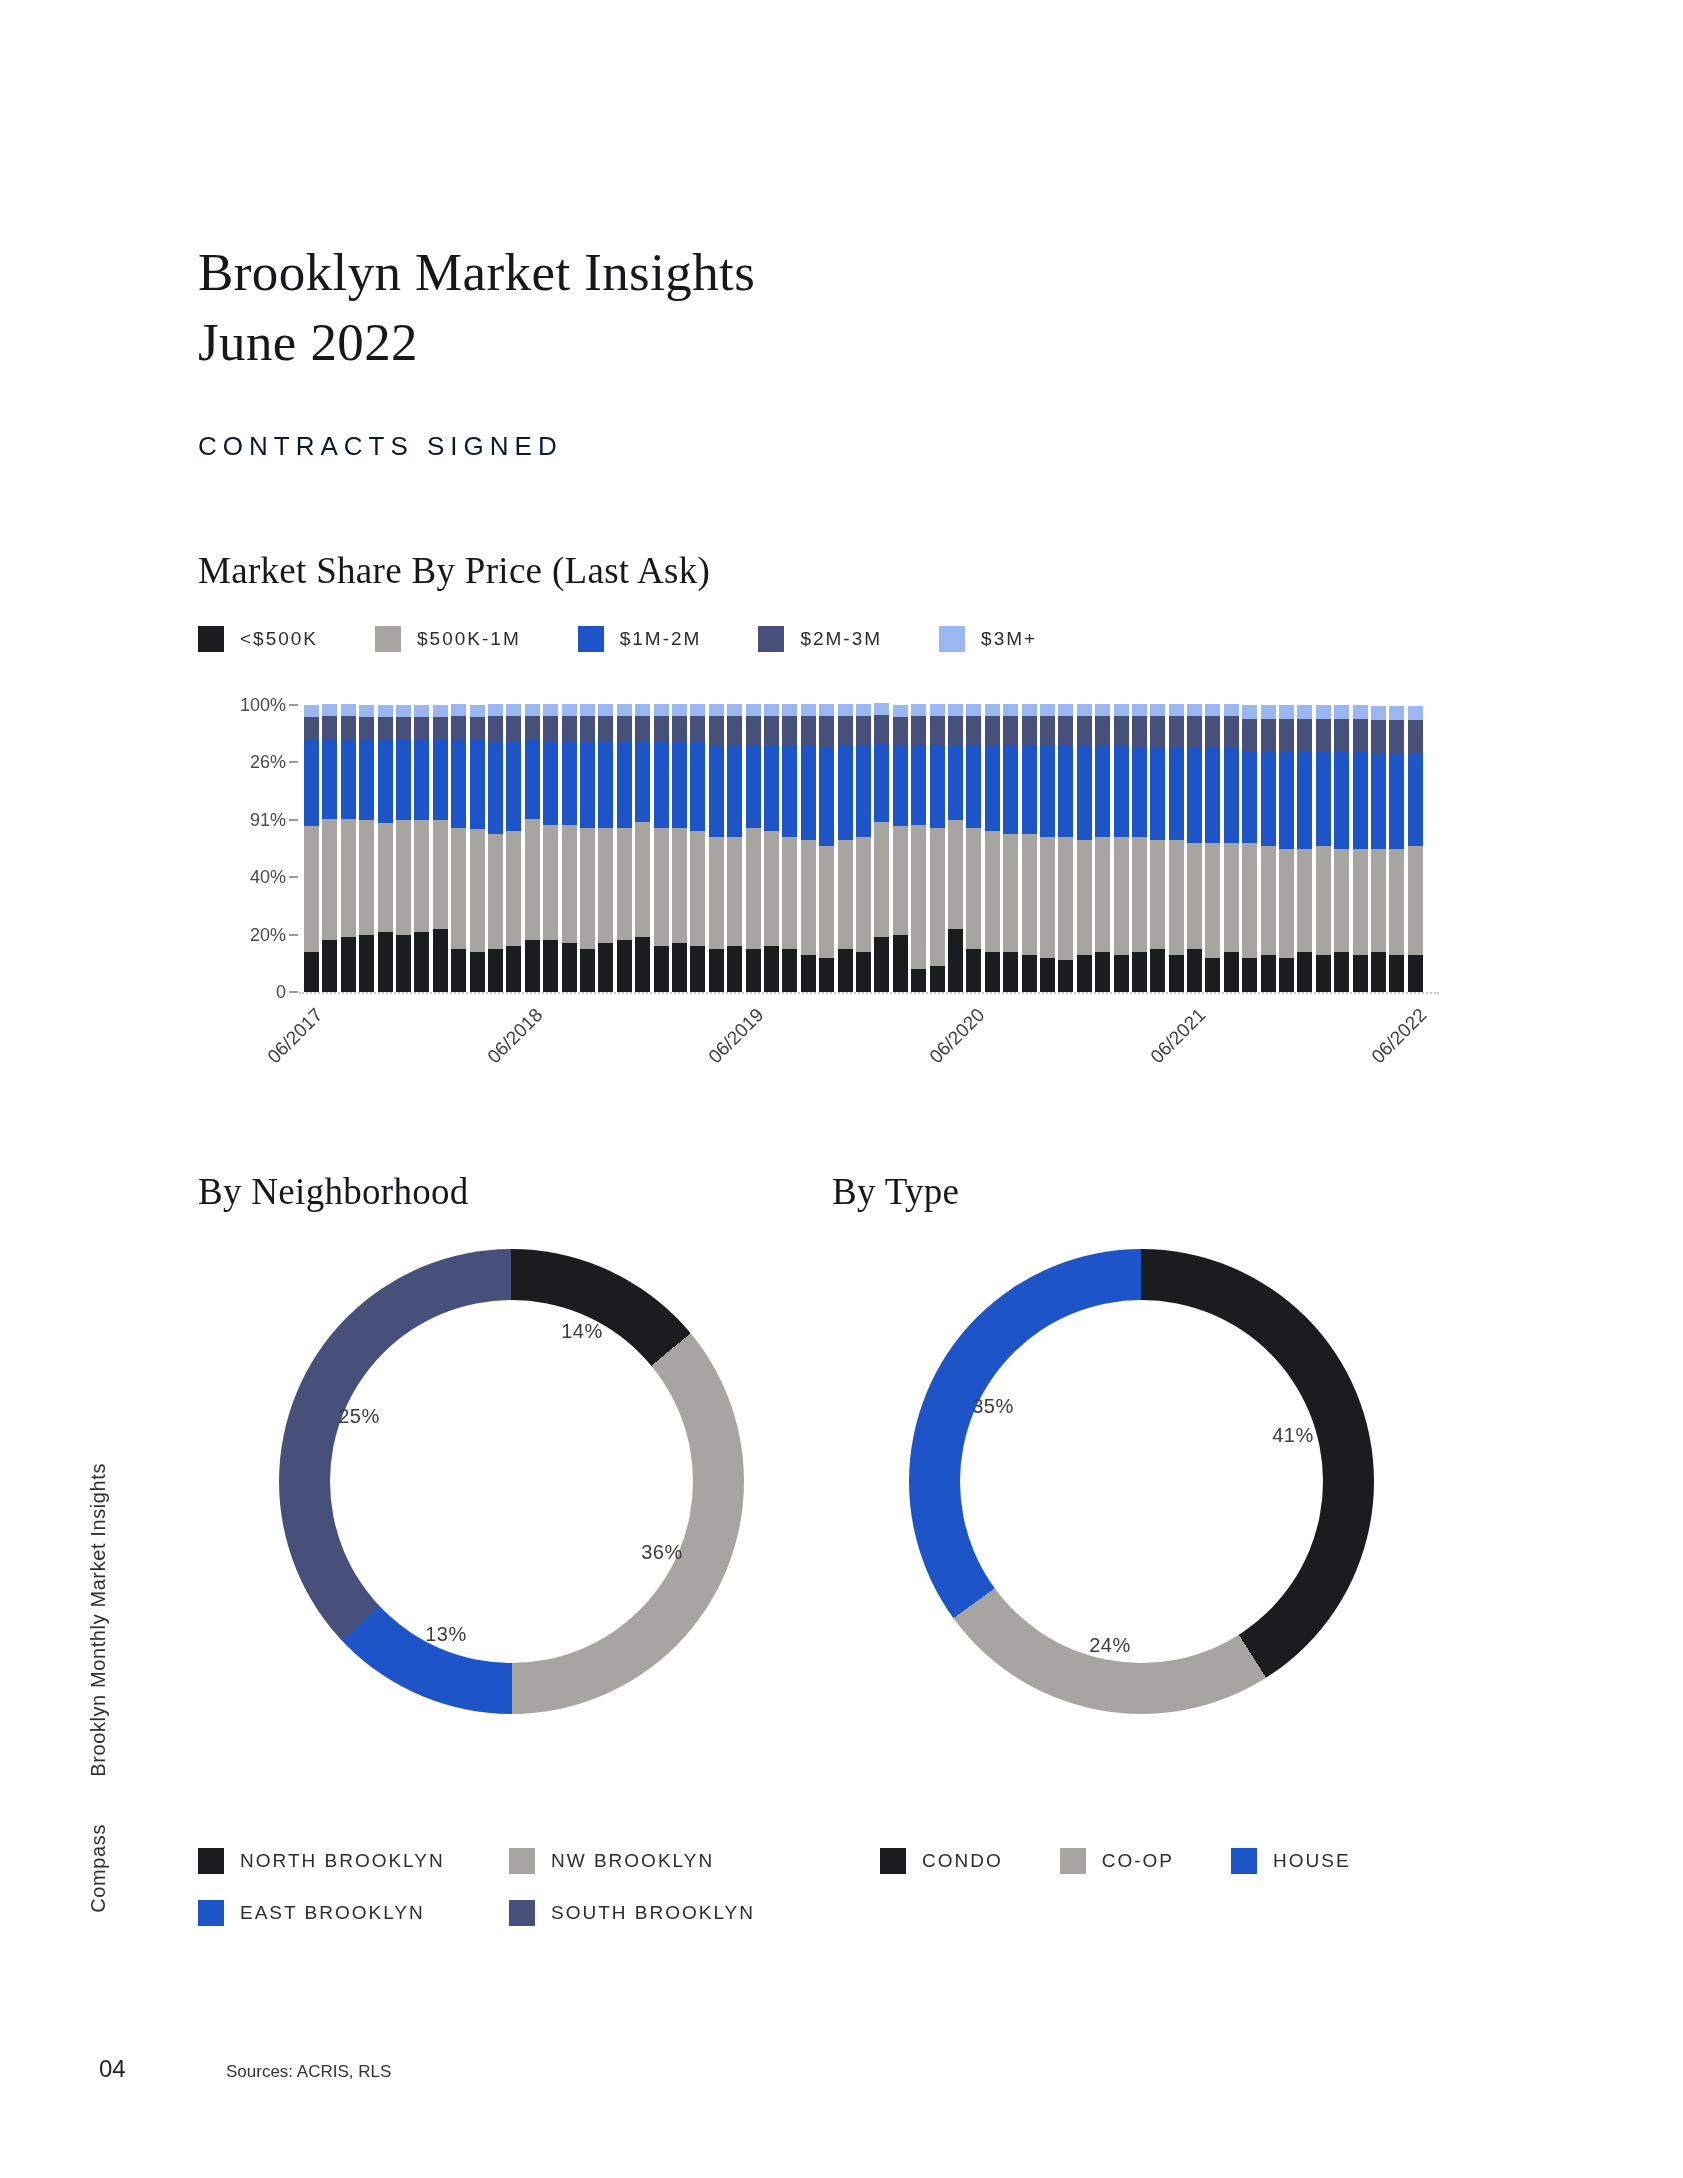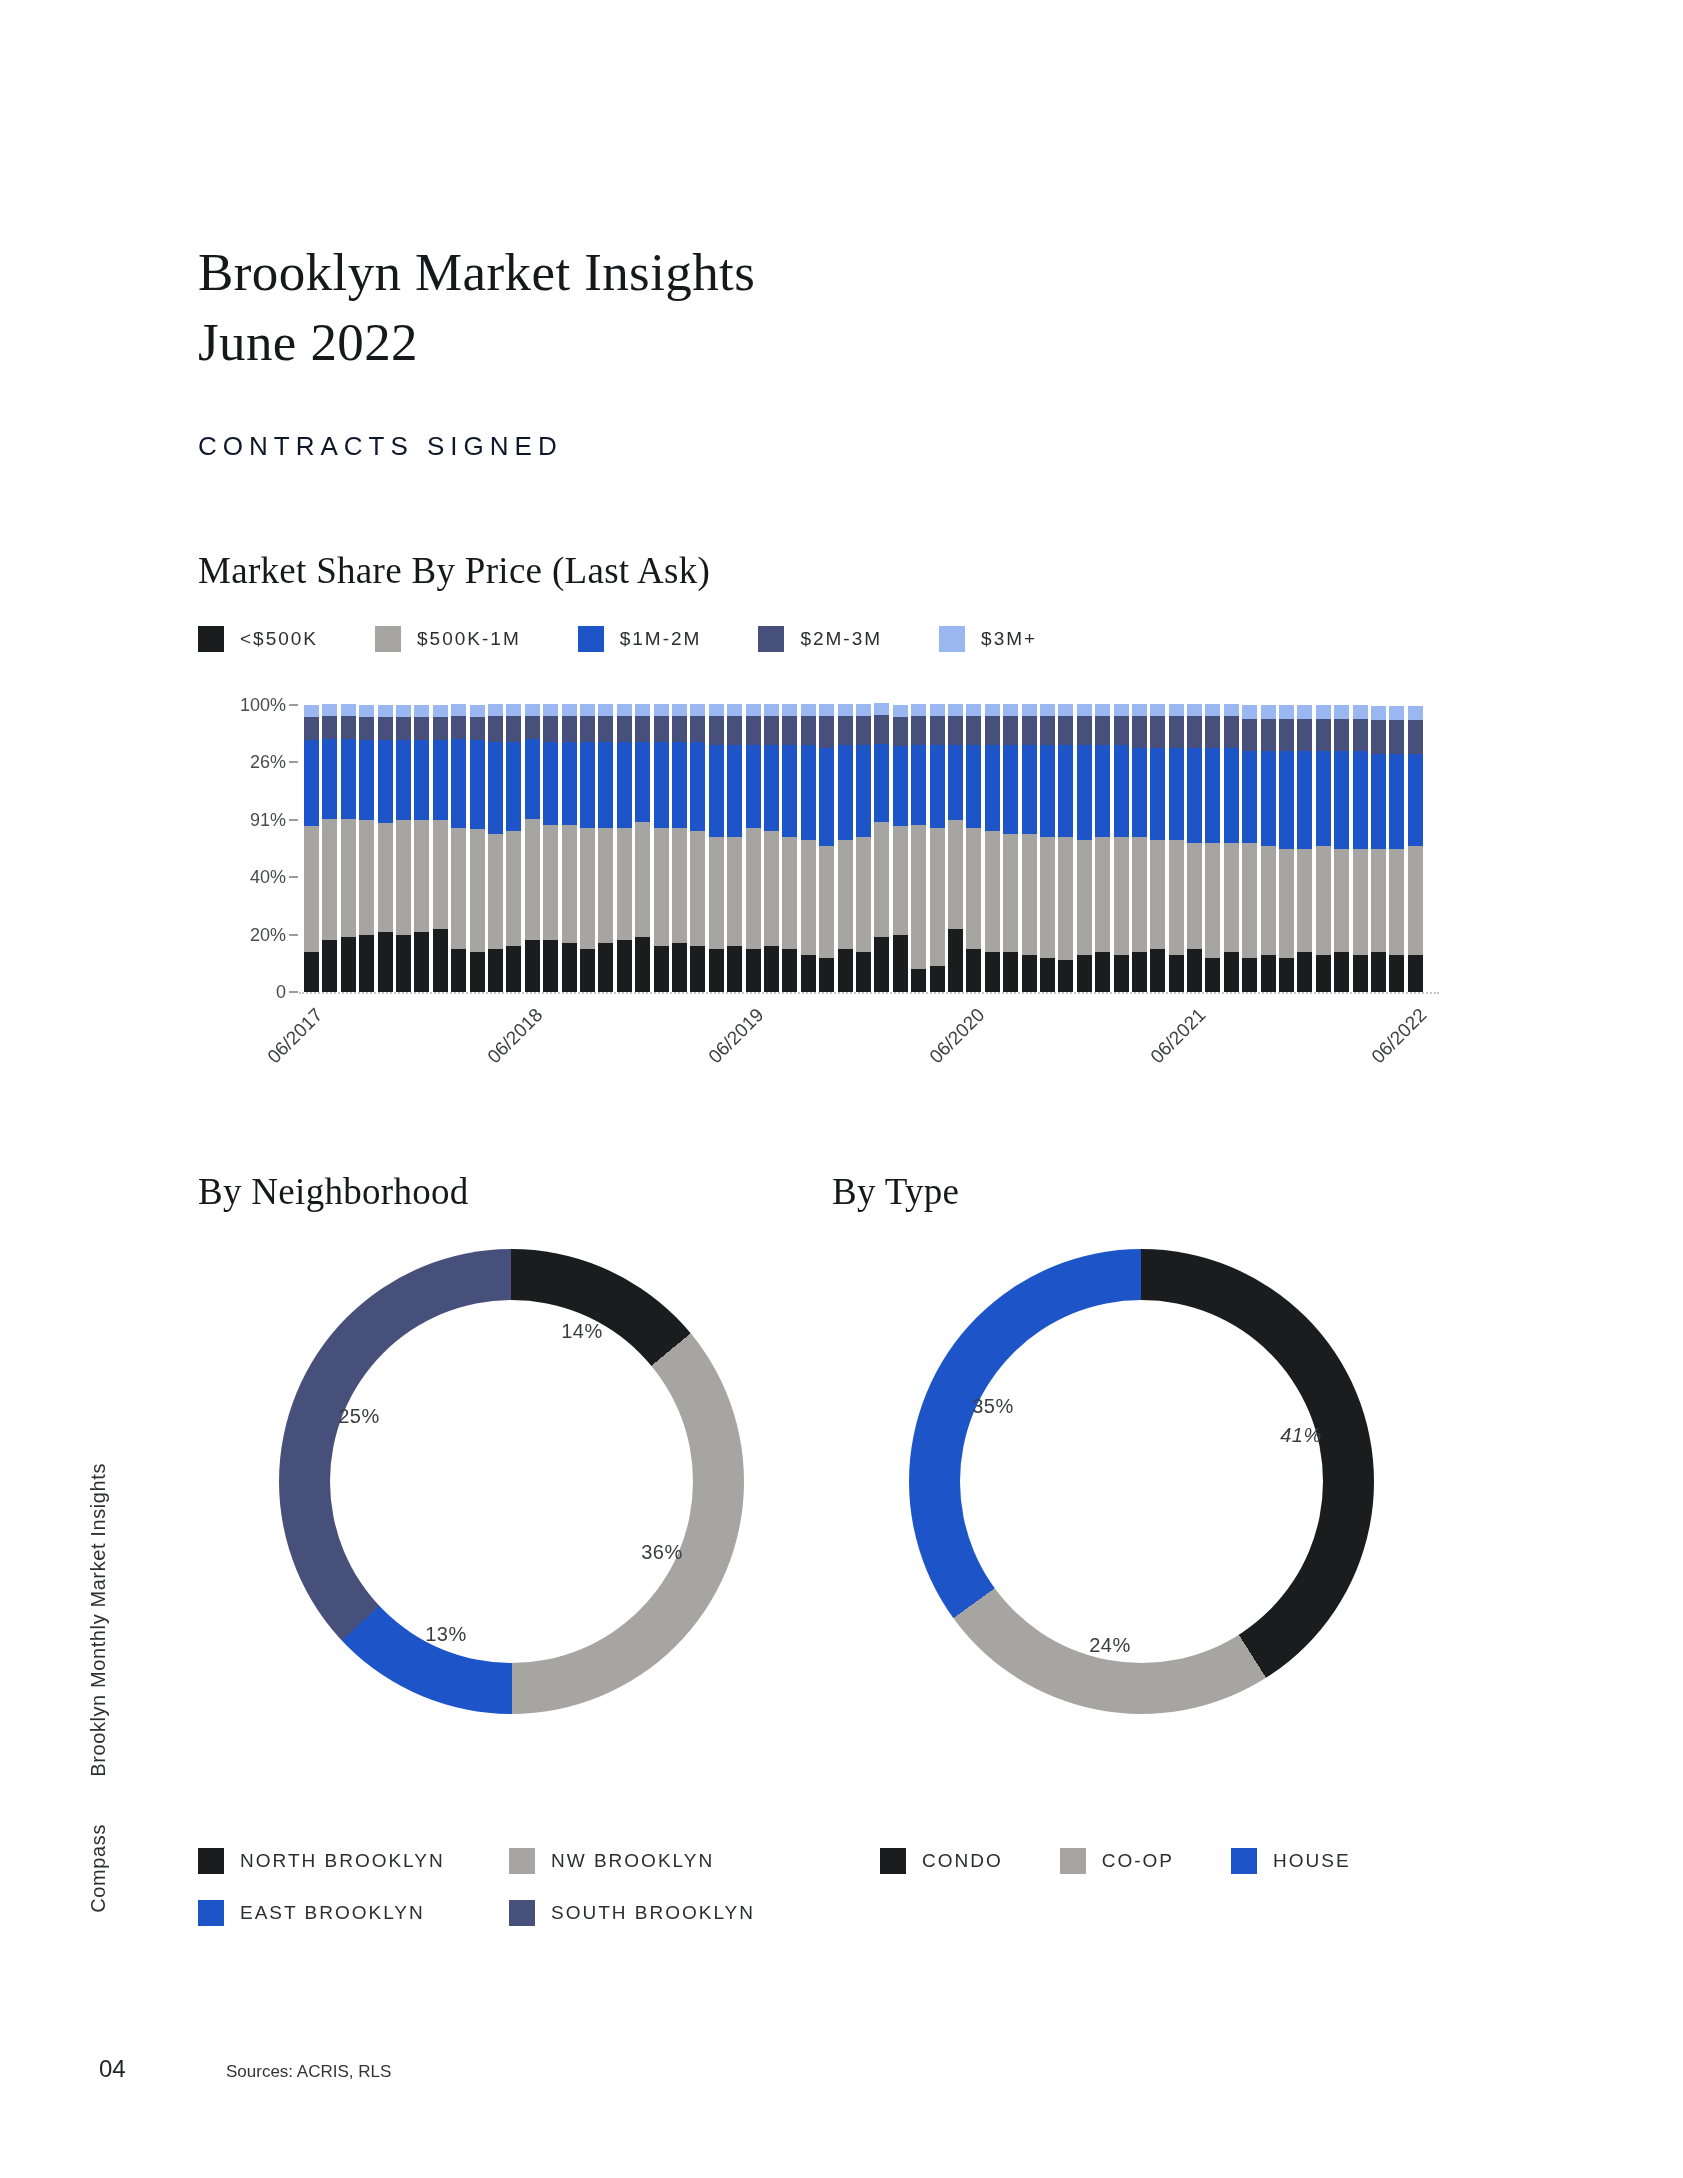--- a/index.html
+++ b/index.html
@@ -633,21 +633,21 @@
               <span class="swatch" style="background: rgb(70, 80, 122);"></span>
               <span class="legend-label">SOUTH BROOKLYN</span>
             </div>
           </div>
       </div>
 
       <div class="donut-block block-type">
         <h2 class="section-title">By Type</h2>
         <div class="donut" id="donut-type" style="background: conic-gradient(rgb(27, 28, 30) 0%, rgb(27, 28, 30) 41%, rgb(167, 165, 162) 41%, rgb(167, 165, 162) 65%, rgb(29, 85, 201) 65%, rgb(29, 85, 201) 100%);">
             <div class="hole"></div>
-            <span class="dlabel" style="left: 392px; top: 186px; font-style: italic;">41%</span>
+            <span class="dlabel" style="left: 384px; top: 186px;">41%</span>
             <span class="dlabel" style="left: 201px; top: 396px;">24%</span>
             <span class="dlabel" style="left: 84px; top: 157px;">35%</span>
           </div>
         <div class="legend donut-legend legend-type" id="legend-type">
             <div class="legend-item">
               <span class="swatch" style="background: rgb(27, 28, 30);"></span>
               <span class="legend-label">CONDO</span>
             </div>
             <div class="legend-item">
               <span class="swatch" style="background: rgb(167, 165, 162);"></span>

